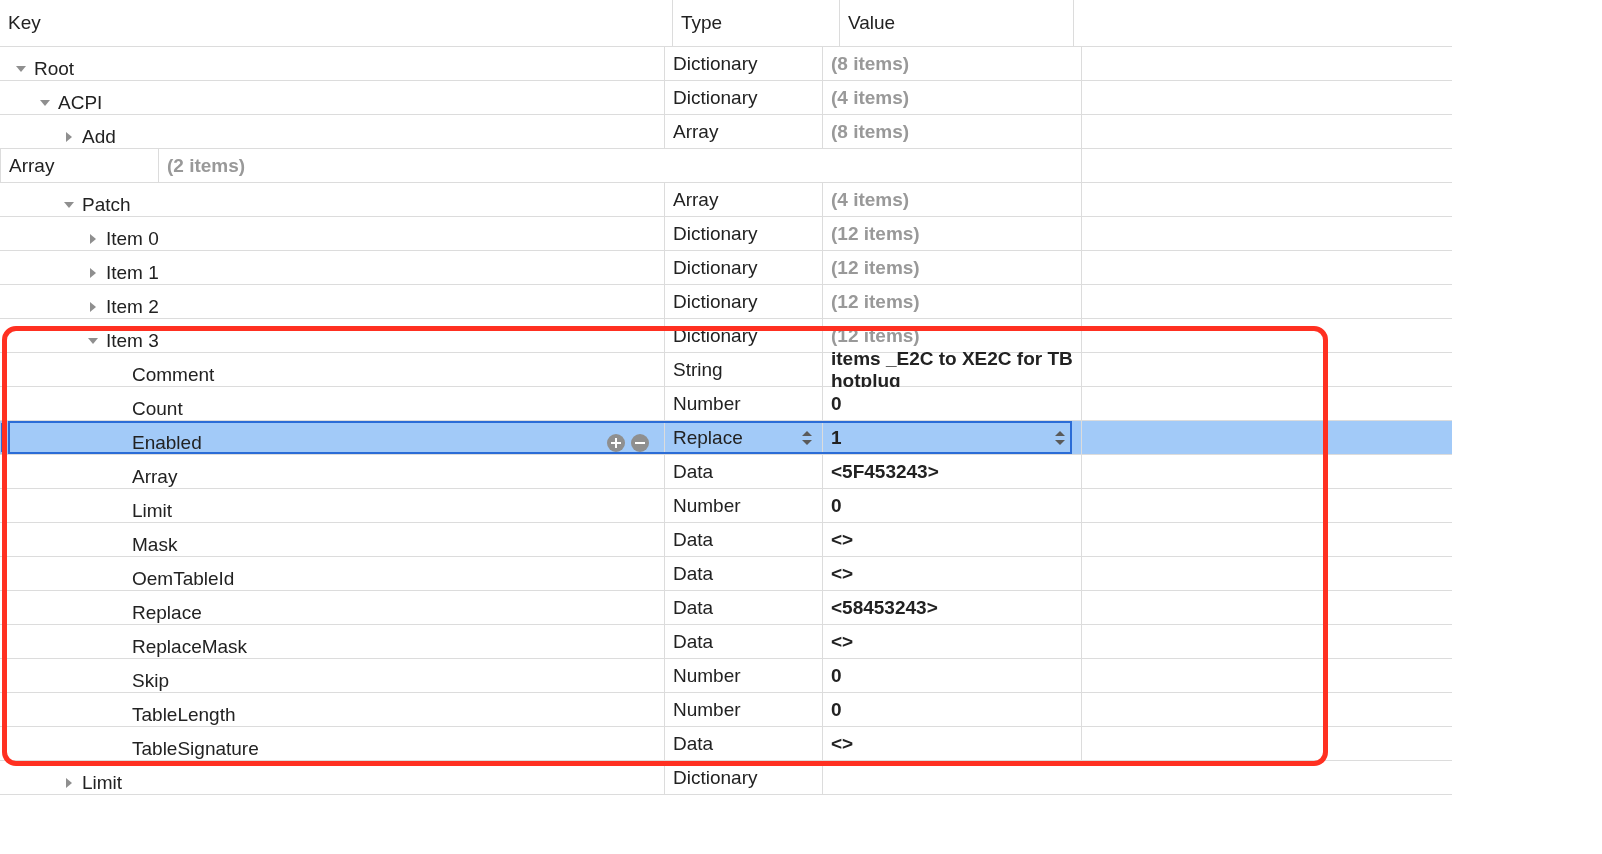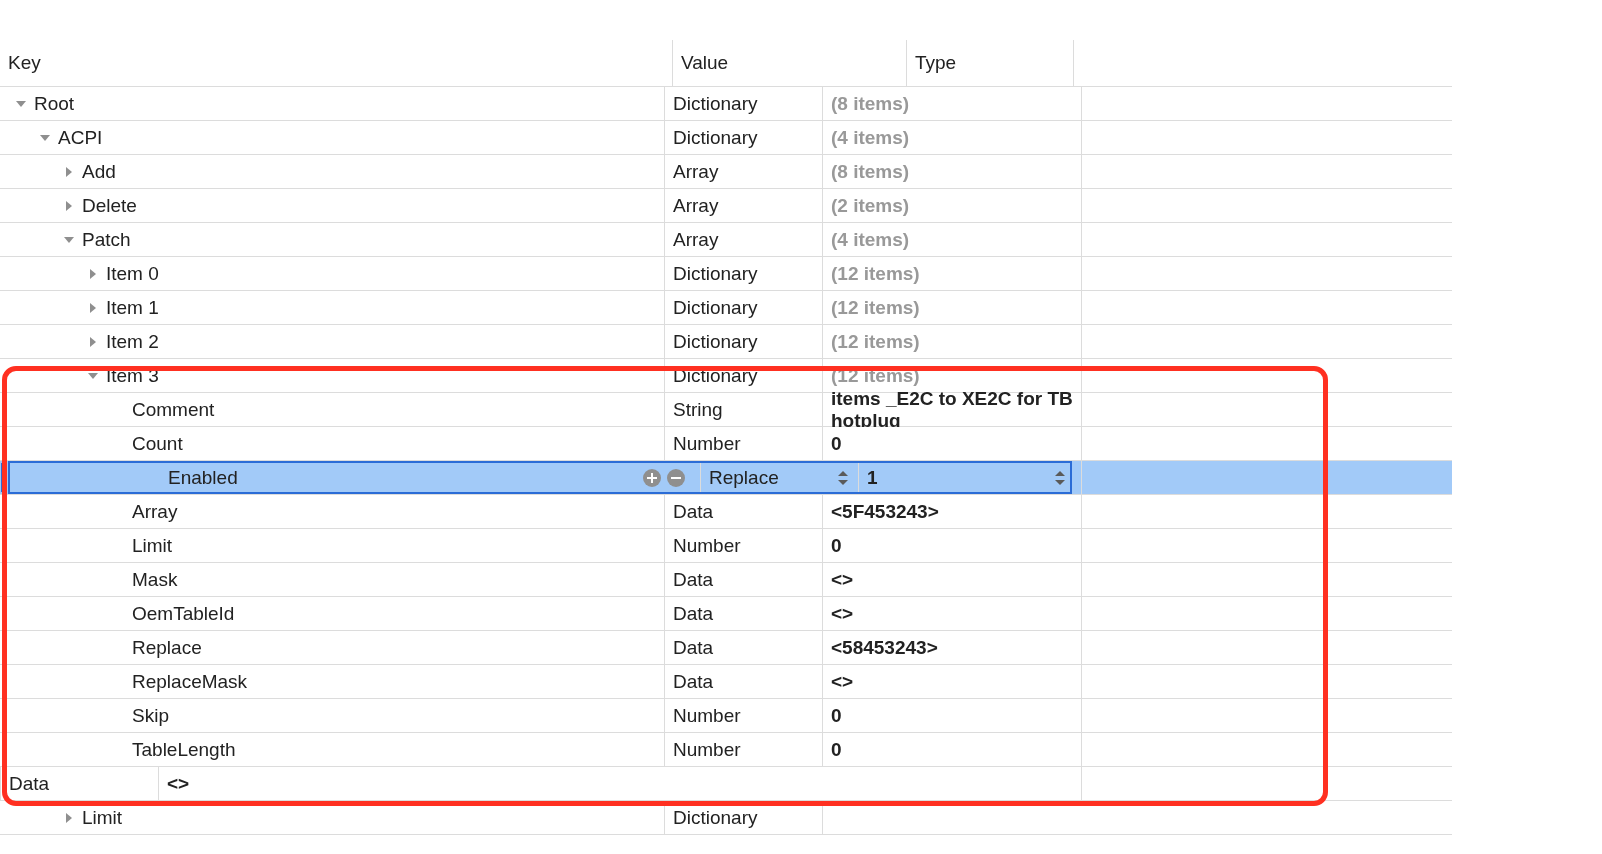--- a/index.html
+++ b/index.html
@@ -11,21 +11,21 @@
     --select-bg: #a2caf8;
     --select-border: #2b6cd6;
     --highlight-box: #ff3021;
     --icon-gray: #8f8f8f;
     --icon-dark: #5a5a5a;
     font-family: -apple-system, BlinkMacSystemFont, "Helvetica Neue", Arial, sans-serif;
     font-size: 19px;
     color: var(--text);
   }
   html, body { margin:0; padding:0; background:#fff; }
-  .viewport { width:1452px; position:relative;margin-top:40px; }
+  .viewport { width:1452px; position:relative; }
 
   
   .header {
     display:flex;
     border-bottom:1px solid var(--border);
     height:46px;
     align-items:center;
     background:var(--header-bg);
   }
   .header .col {
@@ -38,21 +38,21 @@
   .header .col:first-child { border-left:none; }
   .col-key { width:664px; padding-left:56px; }
   .col-type { width:158px; }
   .col-val { flex:1; }
   .col-pad { width:370px; }
 
   
   .row {
     display:flex;
     height:33px;
-    align-items:center;
+    align-items:flex-end;
     border-bottom:1px solid var(--border);
     background:var(--row-bg);
     position:relative;
   }
   .row .cell-key {
     width:664px;
     display:flex;
     align-items:center;
     padding-right:8px;
     box-sizing:border-box;
@@ -91,21 +91,20 @@
     color:var(--icon-gray);
     flex:none;
     margin-right:4px;
   }
   .disclose svg { display:block; }
   .indent-blk { display:inline-block; flex:none; }
 
   
   .row.selected {
     background:var(--select-bg);
-    padding-left:36px;
   }
   .row.selected .sel-overlay {
     position:absolute;
     left:8px; top:0; bottom:0; right:380px;
     border:2px solid var(--select-border);
     pointer-events:none;
     box-sizing:border-box;
   }
   .row.selected .left-mark {
     position:absolute; left:1px; top:2px; bottom:2px;
@@ -144,22 +143,22 @@
     pointer-events:none;
     box-sizing:border-box;
   }
 </style>
 </head>
 <body>
 <div class="viewport">
 
 <div class="header">
   <div class="col col-key">Key</div>
+  <div class="col col-type">Type</div>
   <div class="col col-val">Value</div>
-  <div class="col col-type">Type</div>
   <div class="col col-pad"></div>
 </div>
 
 <div id="rows">
       <div class="row">
         <div class="cell-key">
           <span class="indent-blk" style="width: 12px;"></span>
           <span class="disclose">
             <svg width="14" height="14" viewBox="0 0 14 14">
               <path d="M2 4l5 6 5-6z" fill="currentColor"></path>
@@ -205,29 +204,20 @@
         </div>
         <div class="cell-type">
           <span>Array</span>
         </div>
         <div class="cell-val">
           <span class="gray">(8 items)</span>
         </div>
         <div class="cell-pad"></div>
       </div>
       <div class="row">
-        <div class="cell-key">
-          <span class="indent-blk" style="width: 60px;"></span>
-          <span class="disclose">
-            <svg width="14" height="14" viewBox="0 0 14 14">
-              <path d="M4 2l6 5-6 5z" fill="currentColor"></path>
-            </svg>
-          </span>
-          <span>Delete</span>
-        </div>
         <div class="cell-type">
           <span>Array</span>
         </div>
         <div class="cell-val">
           <span class="gray">(2 items)</span>
         </div>
         <div class="cell-pad"></div>
       </div>
       <div class="row">
         <div class="cell-key">
@@ -485,20 +475,24 @@
         </div>
         <div class="cell-type">
           <span>Number</span>
         </div>
         <div class="cell-val">
           <span>0</span>
         </div>
         <div class="cell-pad"></div>
       </div>
       <div class="row">
+        <div class="cell-key">
+          <span class="indent-blk" style="width: 132px;"></span>
+          <span>TableSignature</span>
+        </div>
         <div class="cell-type">
           <span>Data</span>
         </div>
         <div class="cell-val">
           <span>&lt;&gt;</span>
         </div>
         <div class="cell-pad"></div>
       </div>
       <div class="row">
         <div class="cell-key">

